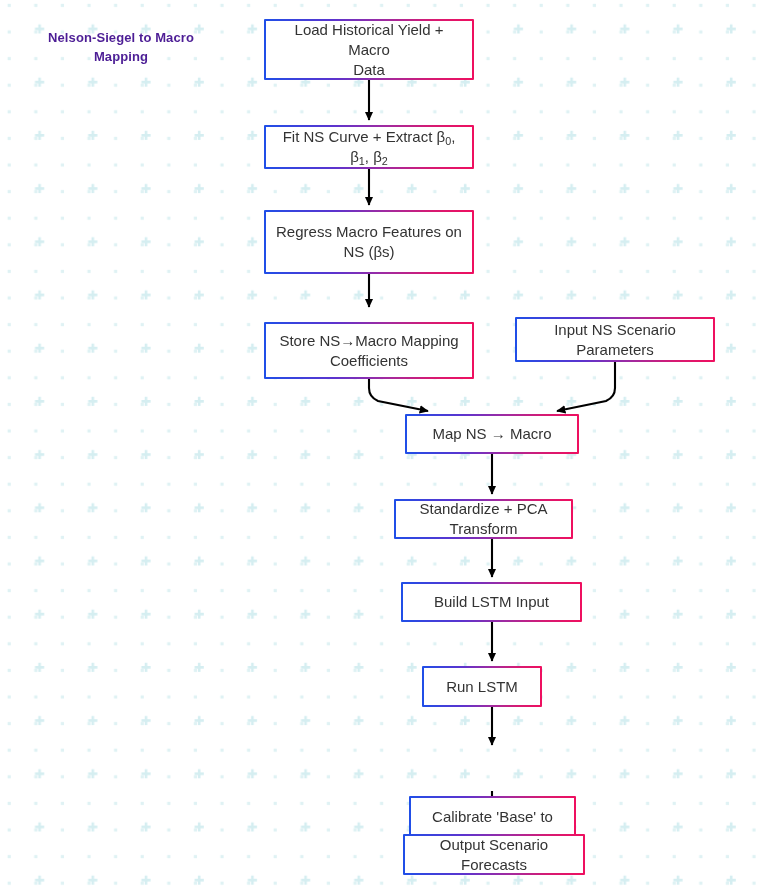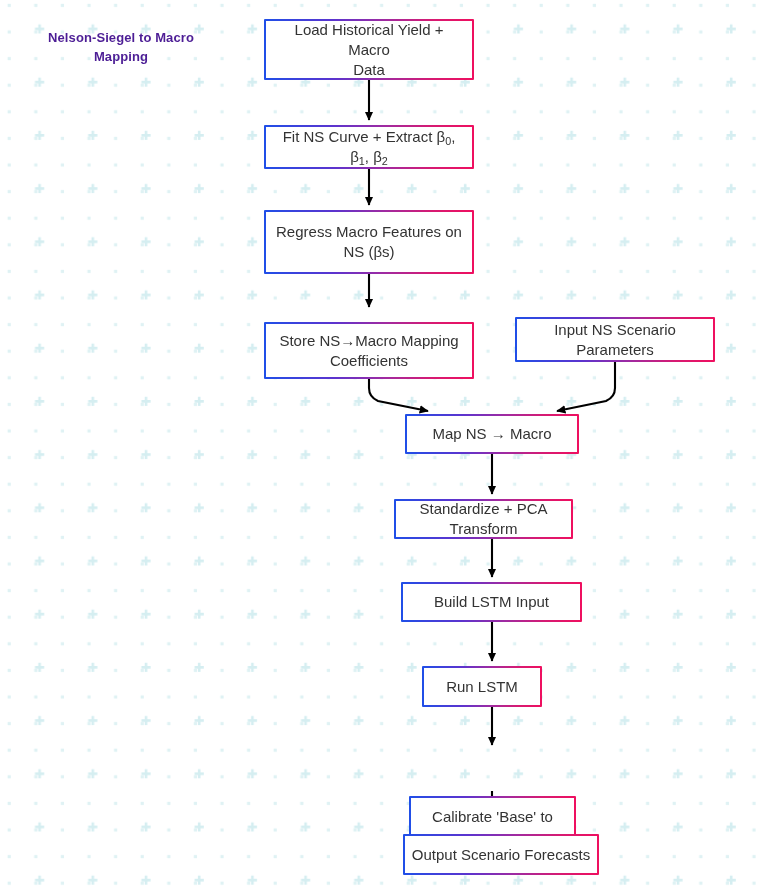--- a/index.html
+++ b/index.html
@@ -160,15 +160,15 @@
 </div>
 
 <div class="node grad-border" style="left:422px; top:666px; width:120px; height:41px; z-index:2;">
   <span class="node-label">Run LSTM</span>
 </div>
 
 <div class="node grad-border" style="left:409px; top:756px; width:167px; height:41px; z-index:2;margin-top:40px;">
   <span class="node-label">Calibrate 'Base' to</span>
 </div>
 
-<div class="node grad-border" style="left:403px; top:834px; width:196px; height:41px; z-index:2;">
+<div class="node grad-border" style="left:403px; top:834px; width:182px; height:41px; z-index:2;">
   <span class="node-label">Output Scenario Forecasts</span>
 </div>
 
 </body></html>

